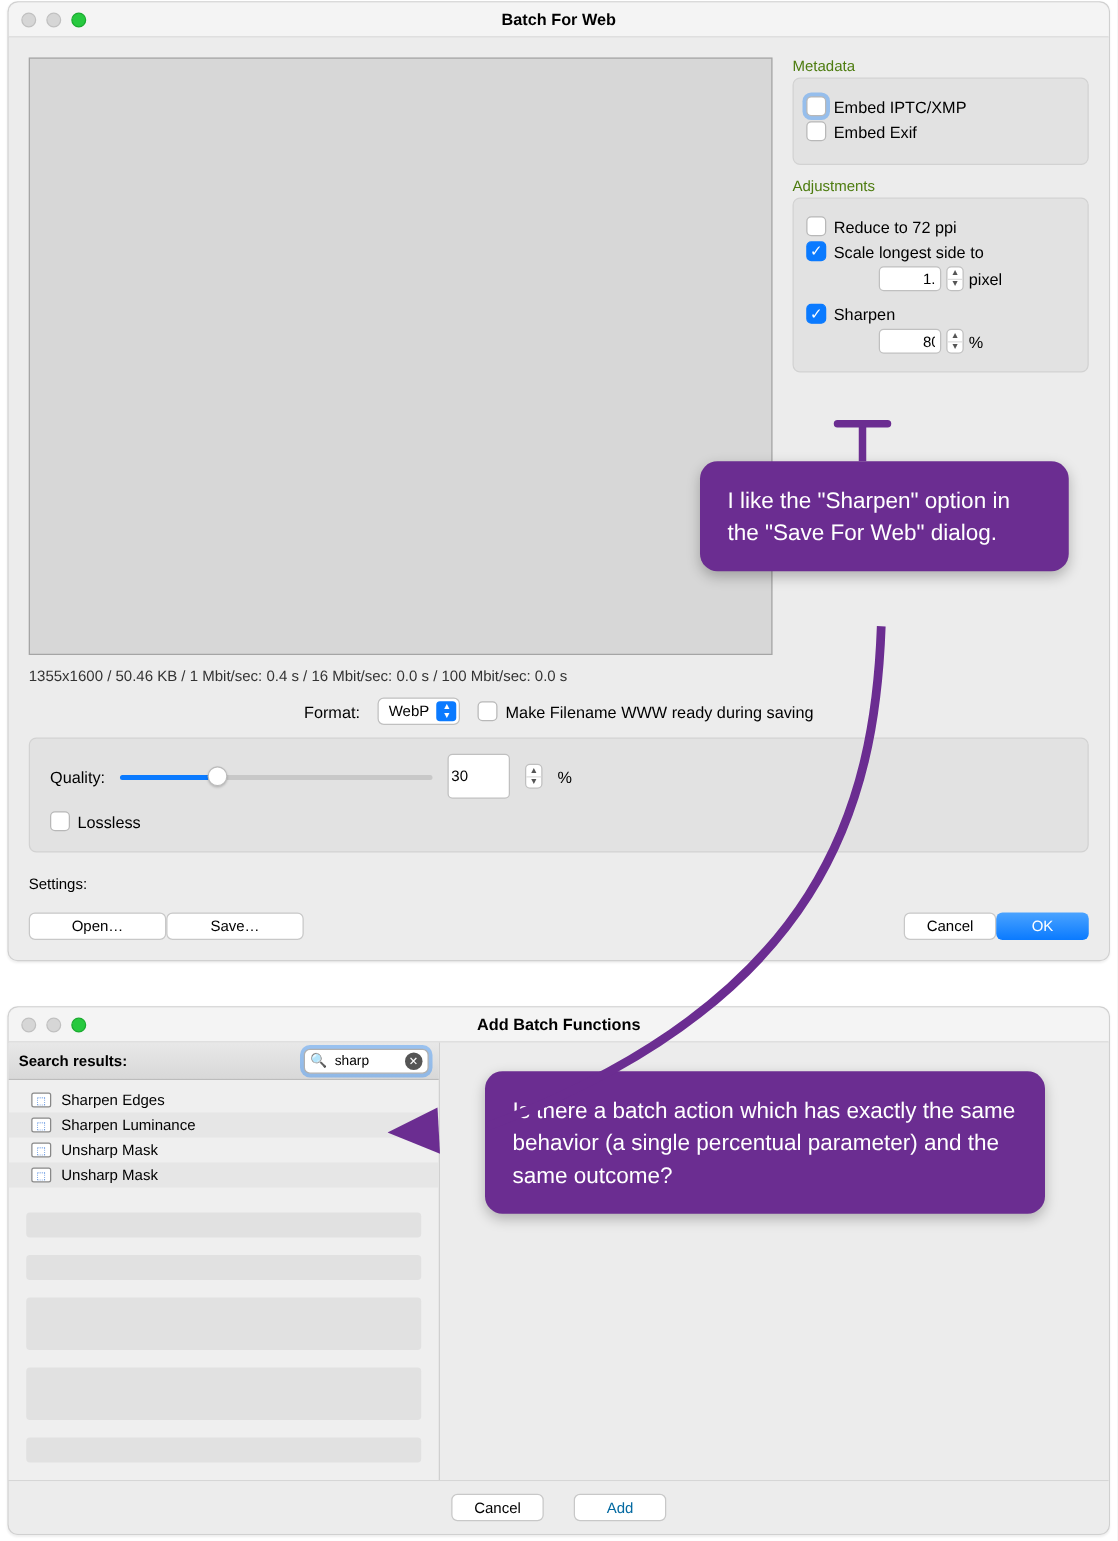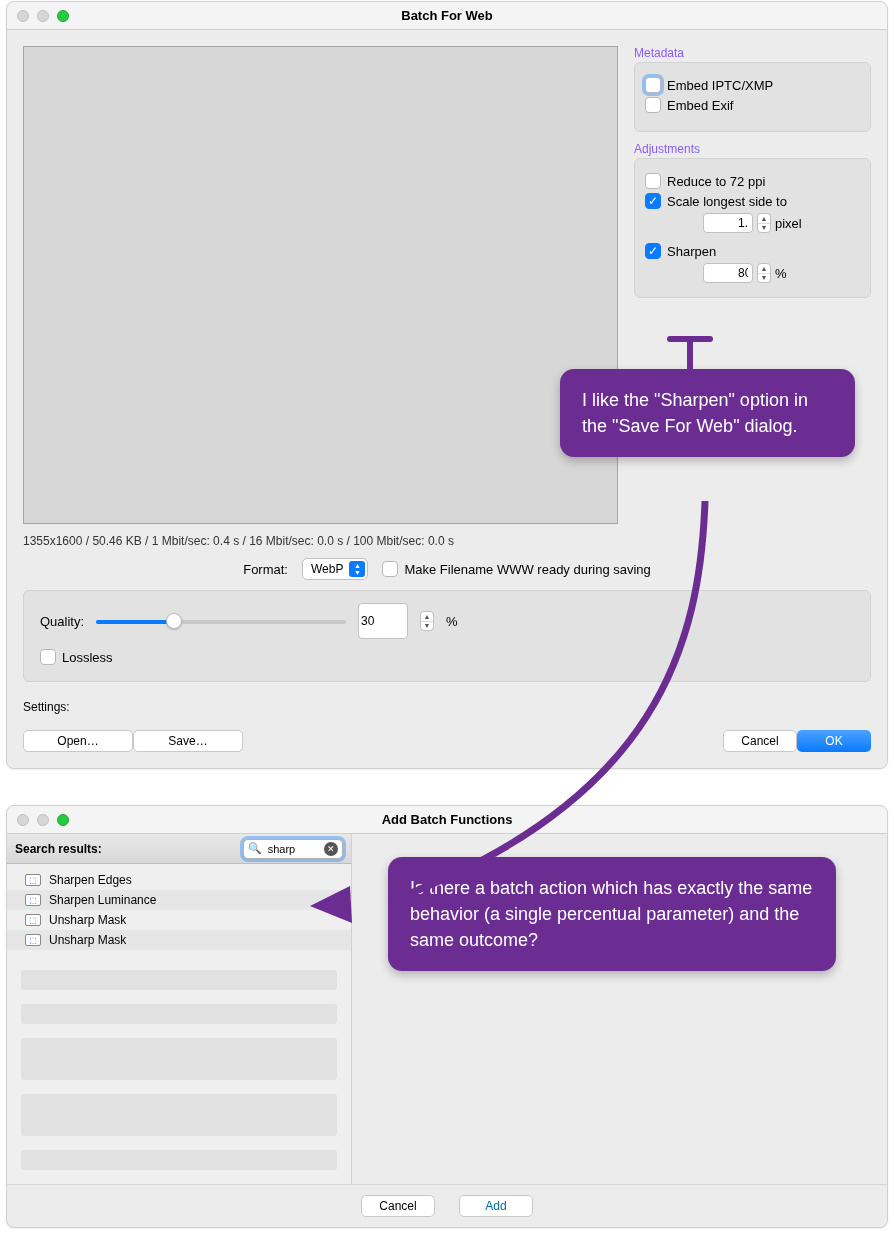--- a/index.html
+++ b/index.html
@@ -61,21 +61,21 @@
     height:478px;
   }
   .side {
     flex:1;
     display:flex;
     flex-direction:column;
     gap:10px;
   }
   .section-label{
     font-size:12px;
-    color:#8b5cf6;
+    color:#4d7c0f;
     margin-bottom:2px;
   }
   .panel {
     background:#e2e2e2;
     border:1px solid #d2d2d2;
     border-radius:6px;
     padding:10px 10px 14px 10px;
   }
   .check-row{
     display:flex;align-items:center;gap:6px;margin:4px 0;

